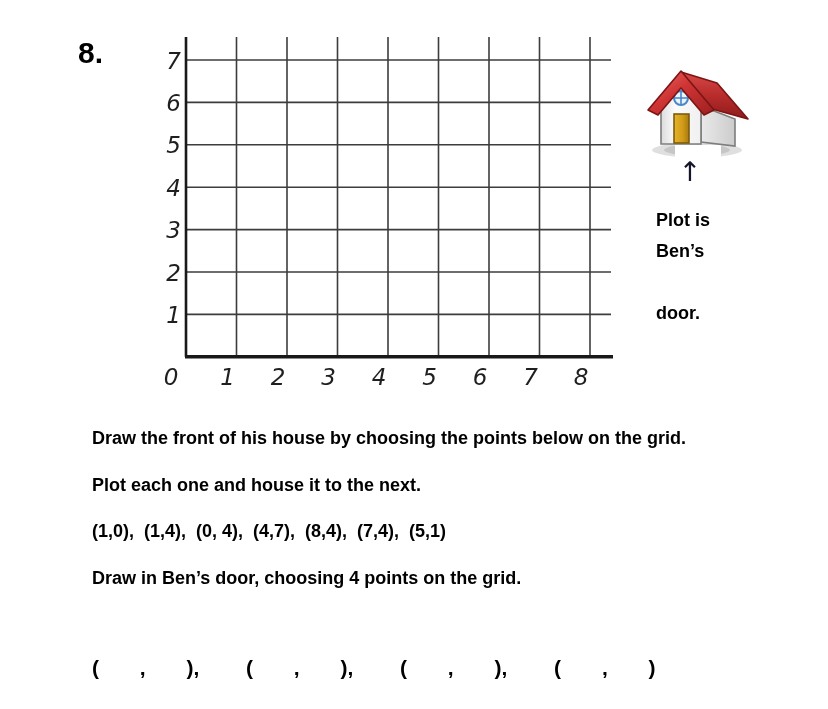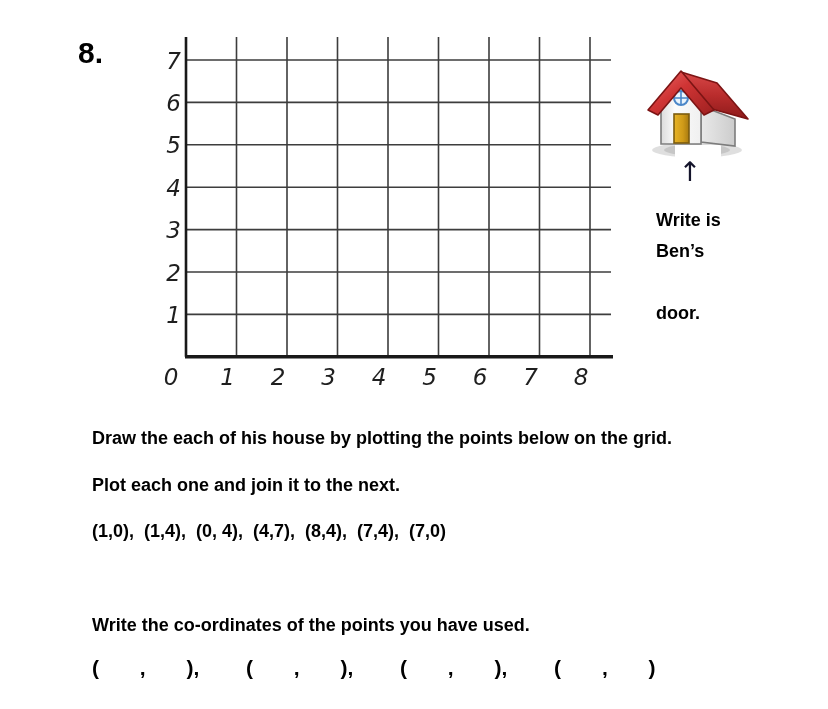--- a/index.html
+++ b/index.html
@@ -98,23 +98,23 @@
       <circle cx="37" cy="36" r="7" fill="#eaf4fc" stroke="#4a86c8" stroke-width="2"></circle>
       <path d="M30,36 H44 M37,29 V43" stroke="#4a86c8" stroke-width="1.6" fill="none"></path>
       <rect x="30" y="52" width="15" height="29" fill="url(#doorG)" stroke="#7c5c0e" stroke-width="1.6"></rect>
       <polygon points="37,10 73,21 104,57 68,47" fill="url(#roofR)" stroke="#7c1414" stroke-width="1.6" stroke-linejoin="round"></polygon>
       <path d="M37,9 L4,48 L14,53 L37,26 L60,53 L70,48 Z" fill="url(#roofF)" stroke="#7c1414" stroke-width="1.6" stroke-linejoin="round"></path>
     </svg>
   </div>
 
   <div class="arrow">↑</div>
 
-  <div class="caption cap1">Write is</div>
+  <div class="caption cap1">Plot is</div>
   <div class="caption cap2">Ben’s</div>
   <div class="caption cap3">door.</div>
 
-  <div class="bodyline l1">Draw the each of his house by plotting the points below on the grid.</div>
-  <div class="bodyline l2">Plot each one and join it to the next.</div>
-  <div class="bodyline l3">(1,0),  (1,4),  (0, 4),  (4,7),  (8,4),  (7,4),  (7,0)</div>
-  <div class="bodyline l5">Write the co-ordinates of the points you have used.</div>
+  <div class="bodyline l1">Draw the front of his house by choosing the points below on the grid.</div>
+  <div class="bodyline l2">Plot each one and house it to the next.</div>
+  <div class="bodyline l3">(1,0),  (1,4),  (0, 4),  (4,7),  (8,4),  (7,4),  (5,1)</div>
+  <div class="bodyline l4">Draw in Ben’s door, choosing 4 points on the grid.</div>
   <div class="answers">(       ,       ),        (       ,       ),        (       ,       ),        (       ,       )</div>
 
 </div>
 
 </body></html>

